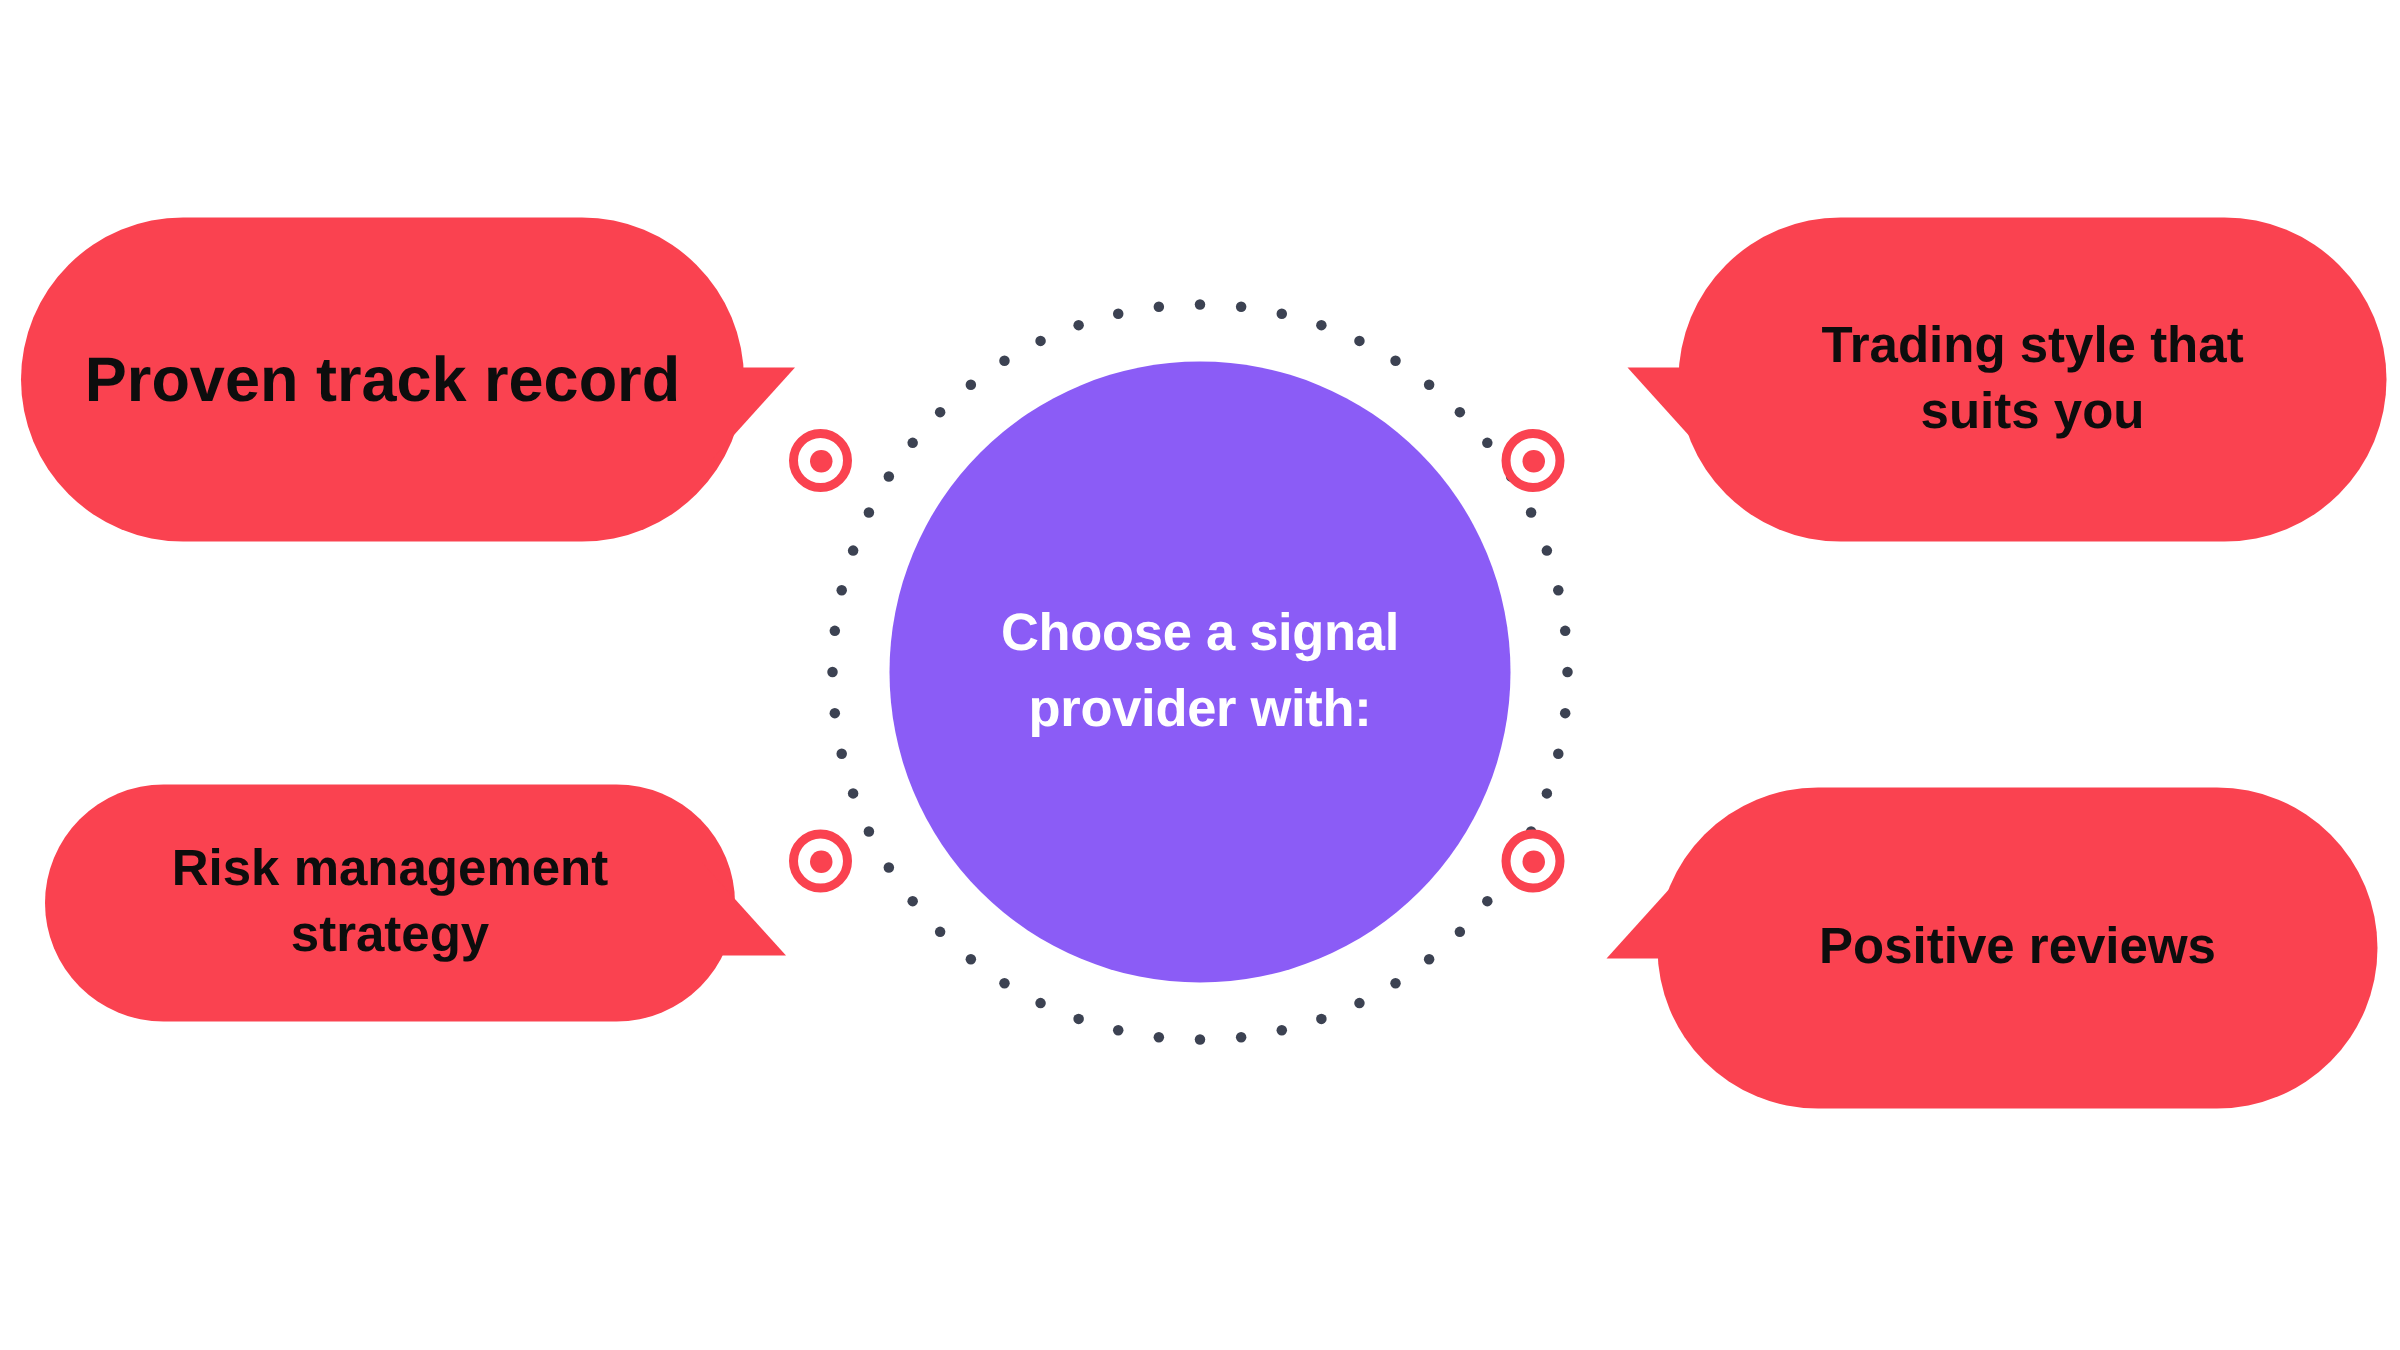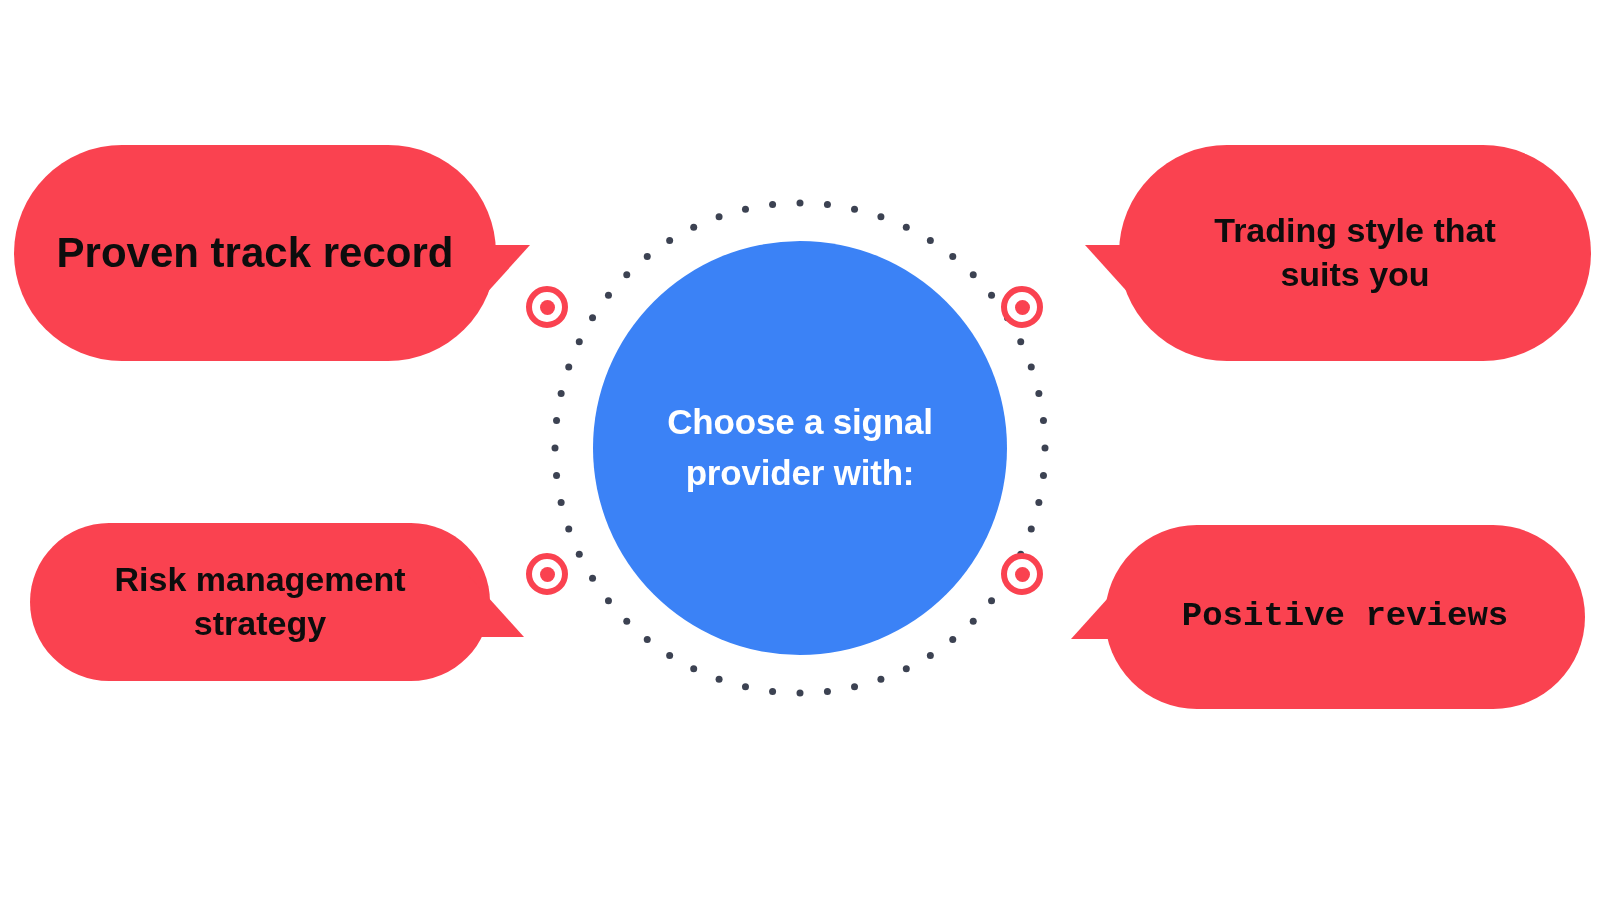--- a/index.html
+++ b/index.html
@@ -35,21 +35,21 @@
     height: 524px;
     pointer-events: none;
   }
   #center-circle {
     position: absolute;
     left: -207px;
     top: -207px;
     width: 414px;
     height: 414px;
     border-radius: 50%;
-    background: #3b82f6;
+    background: #8b5cf6;
     display: flex;
     align-items: center;
     justify-content: center;
     box-sizing: border-box;
   }
   #center-label {
     color: #ffffff;
     font-size: 35px;
     font-weight: 700;
     line-height: 1.45;
@@ -161,23 +161,22 @@
     border-bottom: 0 solid transparent;
     border-top: 62px solid transparent;
     border-left: 56px solid #fa4250;
   }
 
   
   #bubble-positive-reviews {
     left: 1105px;
     top: 525px;
     width: 480px;
-    height: 184px;
+    height: 214px;
     border-radius: 107px;
-    font-family: Liberation Mono, monospace;
   }
   #bubble-positive-reviews .bubble-label { font-size: 34px; padding: 0 40px; }
   #tail-positive-reviews {
     left: -34px;
     top: 52px;
     border-bottom: 0 solid transparent;
     border-top: 62px solid transparent;
     border-right: 56px solid #fa4250;
   }
 </style>

